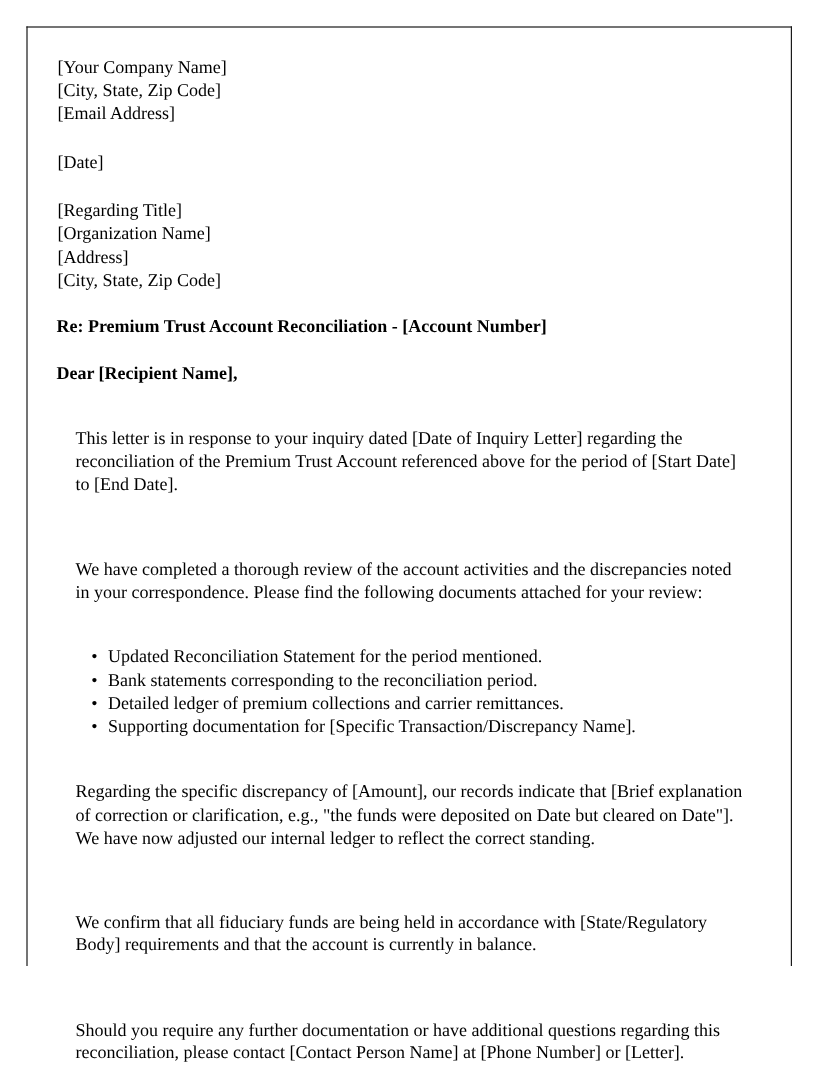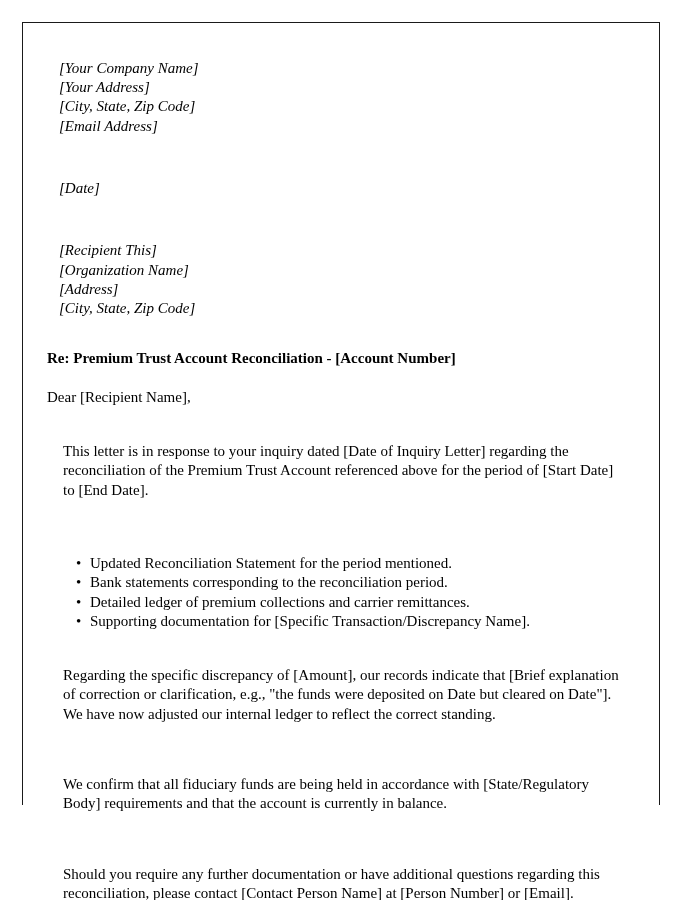--- a/index.html
+++ b/index.html
@@ -33,41 +33,41 @@
   .content {
     position: absolute;
     left: 24px;            
     top: 24px;
     width: 591px;          
     font-size: 15px;
     line-height: 19.2px;
   }
 
   .addr-block {
-    margin: 12px;
-    font-style: italic;
+    margin: 1px;
   }
   .addr-line {
     display: block;
     white-space: nowrap;
   }
 
   .spacer-line {
     display: block;
     height: 19.2px;
   }
 
   .subject {
     font-weight: bold;
     margin: 0;
     white-space: nowrap;
   }
 
   .salutation {
     margin: 0;
+    font-weight: bold;
   }
 
   .para {
     margin: 16px;
     text-align: left;
   }
 
   .bullets {
     margin: 0;
     padding: 0;
@@ -90,75 +90,75 @@
   .gap-para { height: 19.2px; }
 </style>
 </head>
 <body>
 
 <div class="page">
   <div class="content">
 
     <div class="addr-block">
       <span class="addr-line">[Your Company Name]</span>
-      <span class="addr-line">[Your Address]</span>
       <span class="addr-line">[City, State, Zip Code]</span>
       <span class="addr-line">[Email Address]</span>
     </div>
 
     <span class="spacer-line"></span>
 
     <div class="addr-block">
       <span class="addr-line">[Date]</span>
     </div>
 
     <span class="spacer-line"></span>
 
     <div class="addr-block">
-      <span class="addr-line">[Recipient This]</span>
+      <span class="addr-line">[Regarding Title]</span>
       <span class="addr-line">[Organization Name]</span>
       <span class="addr-line">[Address]</span>
       <span class="addr-line">[City, State, Zip Code]</span>
     </div>
 
     <span class="spacer-line"></span>
 
     <p class="subject">Re: Premium Trust Account Reconciliation - [Account Number]</p>
 
     <div class="gap-para"></div>
 
     <p class="salutation">Dear [Recipient Name],</p>
 
     <div class="gap-para"></div>
 
     <p class="para">This letter is in response to your inquiry dated [Date of Inquiry Letter] regarding the reconciliation of the Premium Trust Account referenced above for the period of [Start Date] to [End Date].</p>
 
     <div class="gap-para"></div>
 
+    <p class="para">We have completed a thorough review of the account activities and the discrepancies noted in your correspondence. Please find the following documents attached for your review:</p>
 
     <div class="gap-para"></div>
 
     <ul class="bullets">
       <li>Updated Reconciliation Statement for the period mentioned.</li>
       <li>Bank statements corresponding to the reconciliation period.</li>
       <li>Detailed ledger of premium collections and carrier remittances.</li>
       <li>Supporting documentation for [Specific Transaction/Discrepancy Name].</li>
     </ul>
 
     <div class="gap-para"></div>
 
     <p class="para">Regarding the specific discrepancy of [Amount], our records indicate that [Brief explanation of correction or clarification, e.g., "the funds were deposited on Date but cleared on Date"]. We have now adjusted our internal ledger to reflect the correct standing.</p>
 
     <div class="gap-para"></div>
 
     <p class="para">We confirm that all fiduciary funds are being held in accordance with [State/Regulatory Body] requirements and that the account is currently in balance.</p>
 
     <div class="gap-para"></div>
 
-    <p class="para">Should you require any further documentation or have additional questions regarding this reconciliation, please contact [Contact Person Name] at [Person Number] or [Email].</p>
+    <p class="para">Should you require any further documentation or have additional questions regarding this reconciliation, please contact [Contact Person Name] at [Phone Number] or [Letter].</p>
 
     <div class="gap-para"></div>
 
     <p class="para">Sincerely,</p>
 
     <div class="gap-para"></div>
 
     <p class="para">[Signature]</p>
 
   </div>

